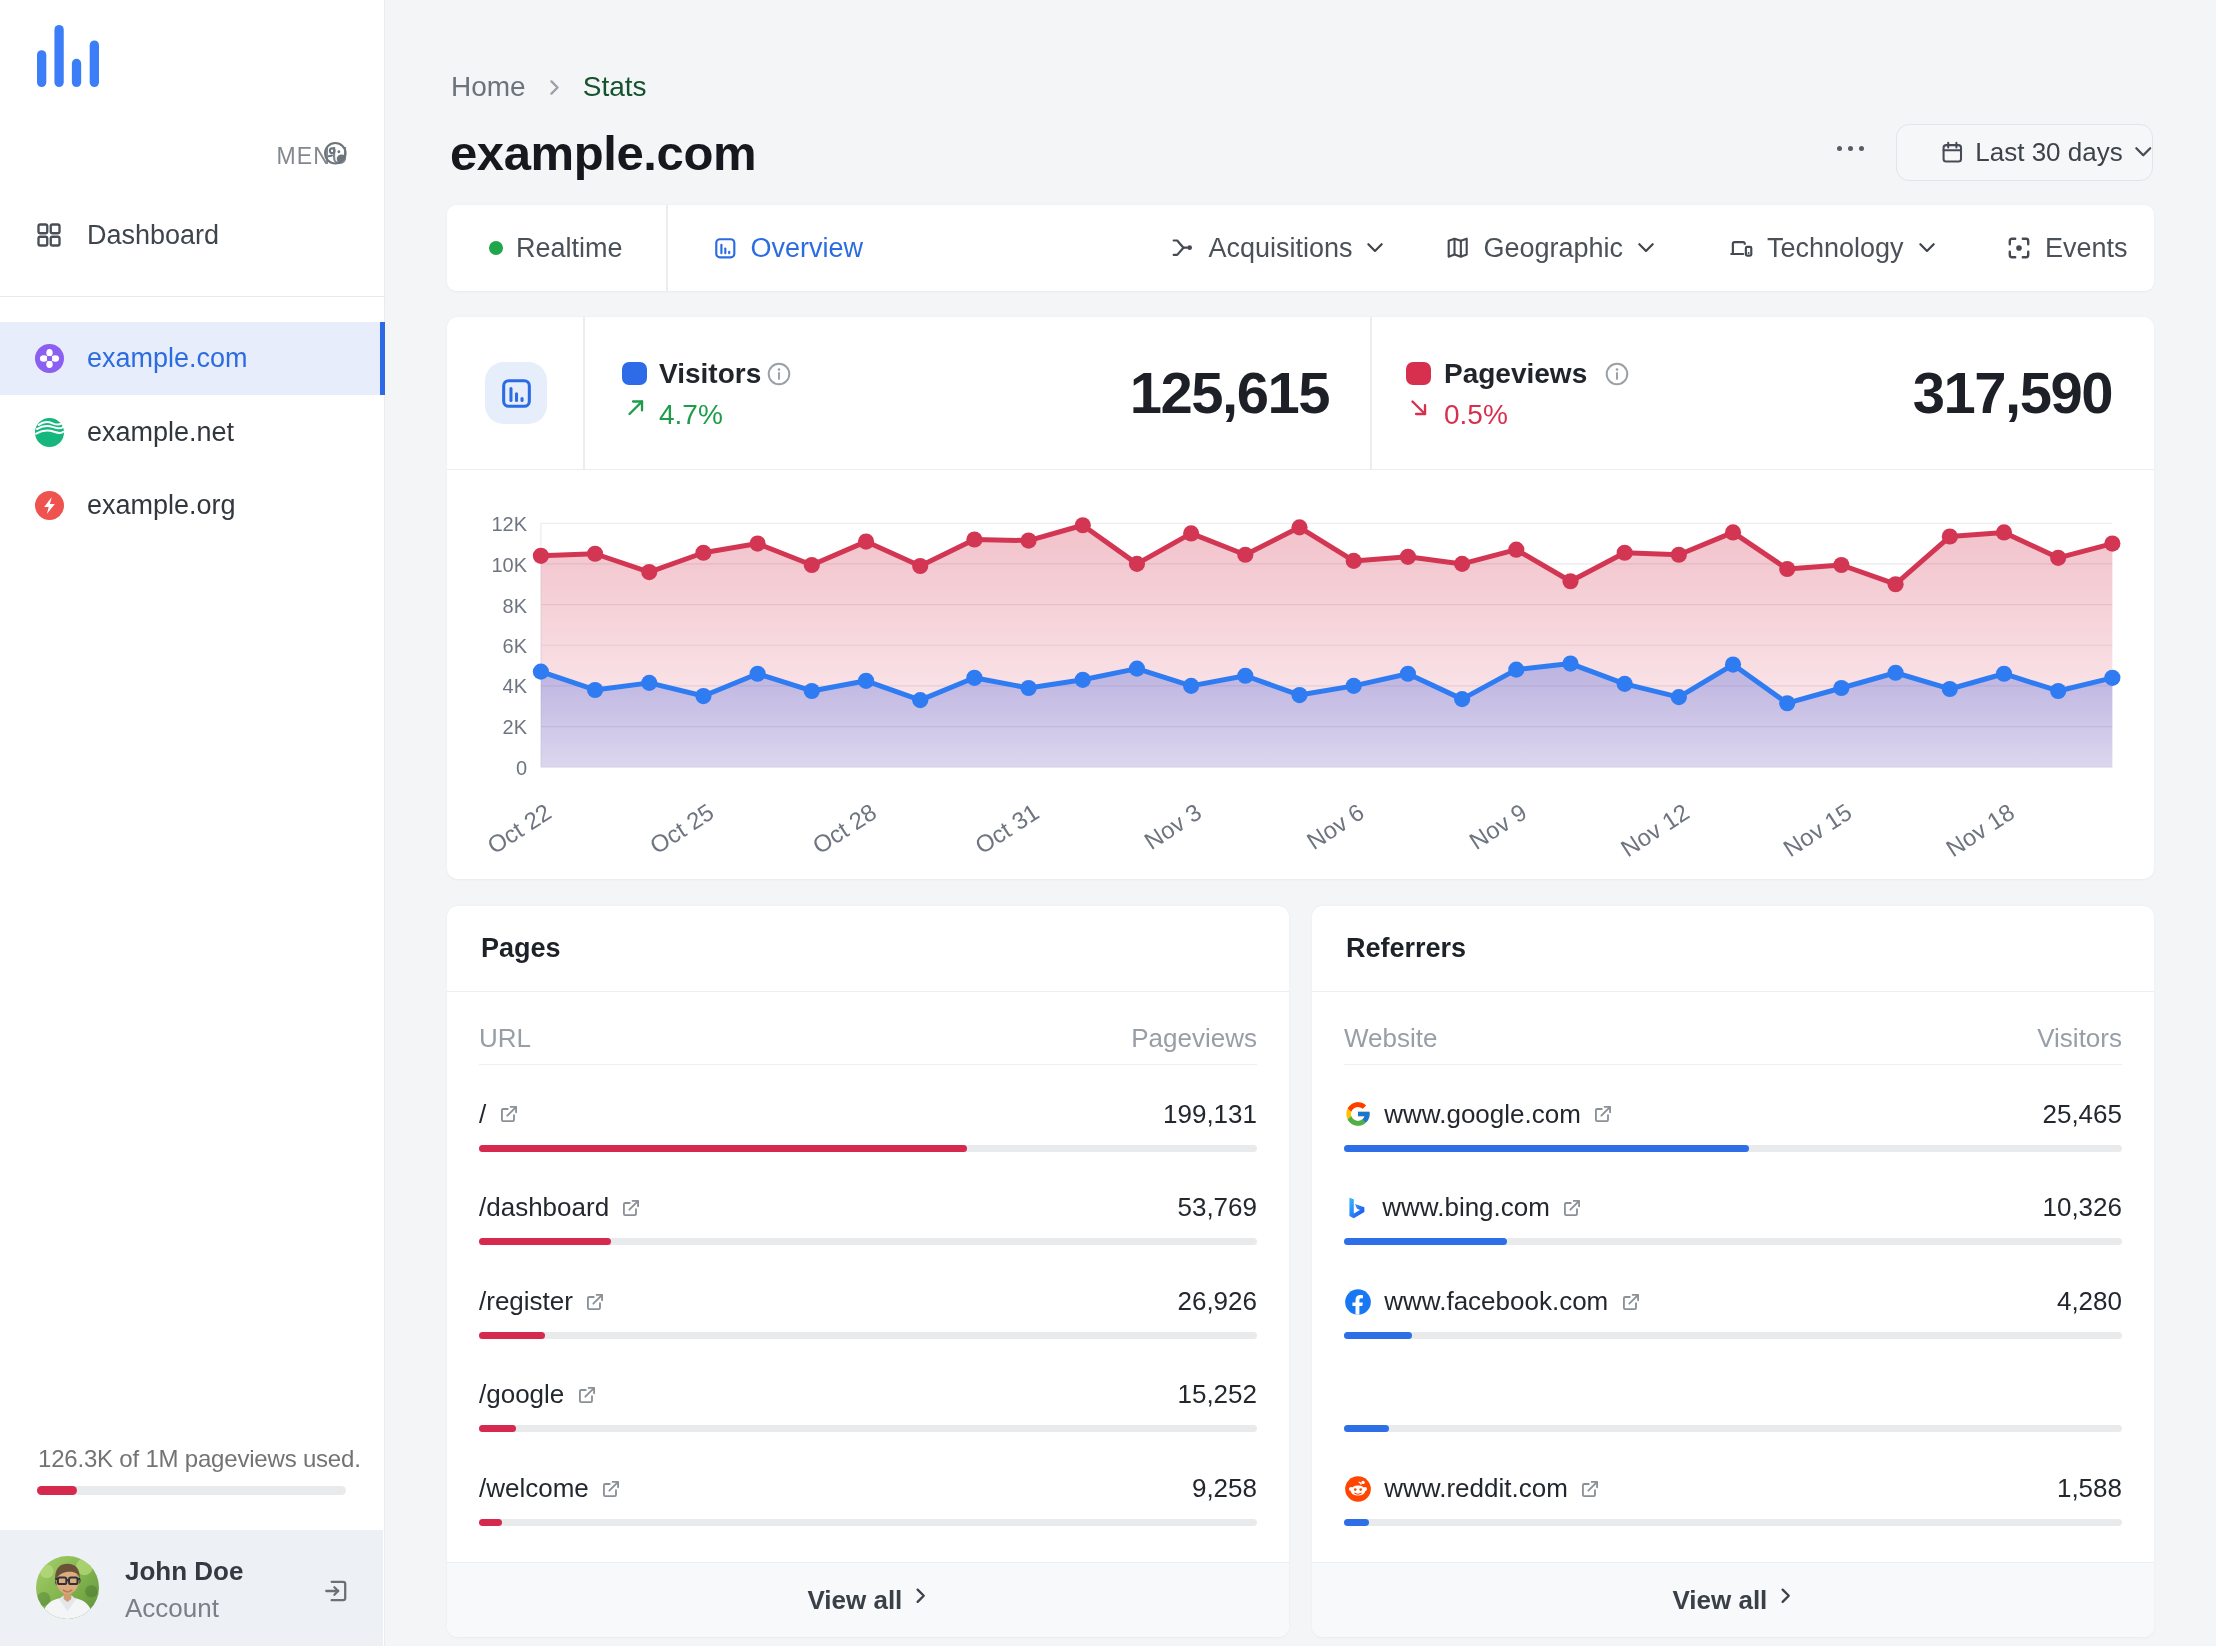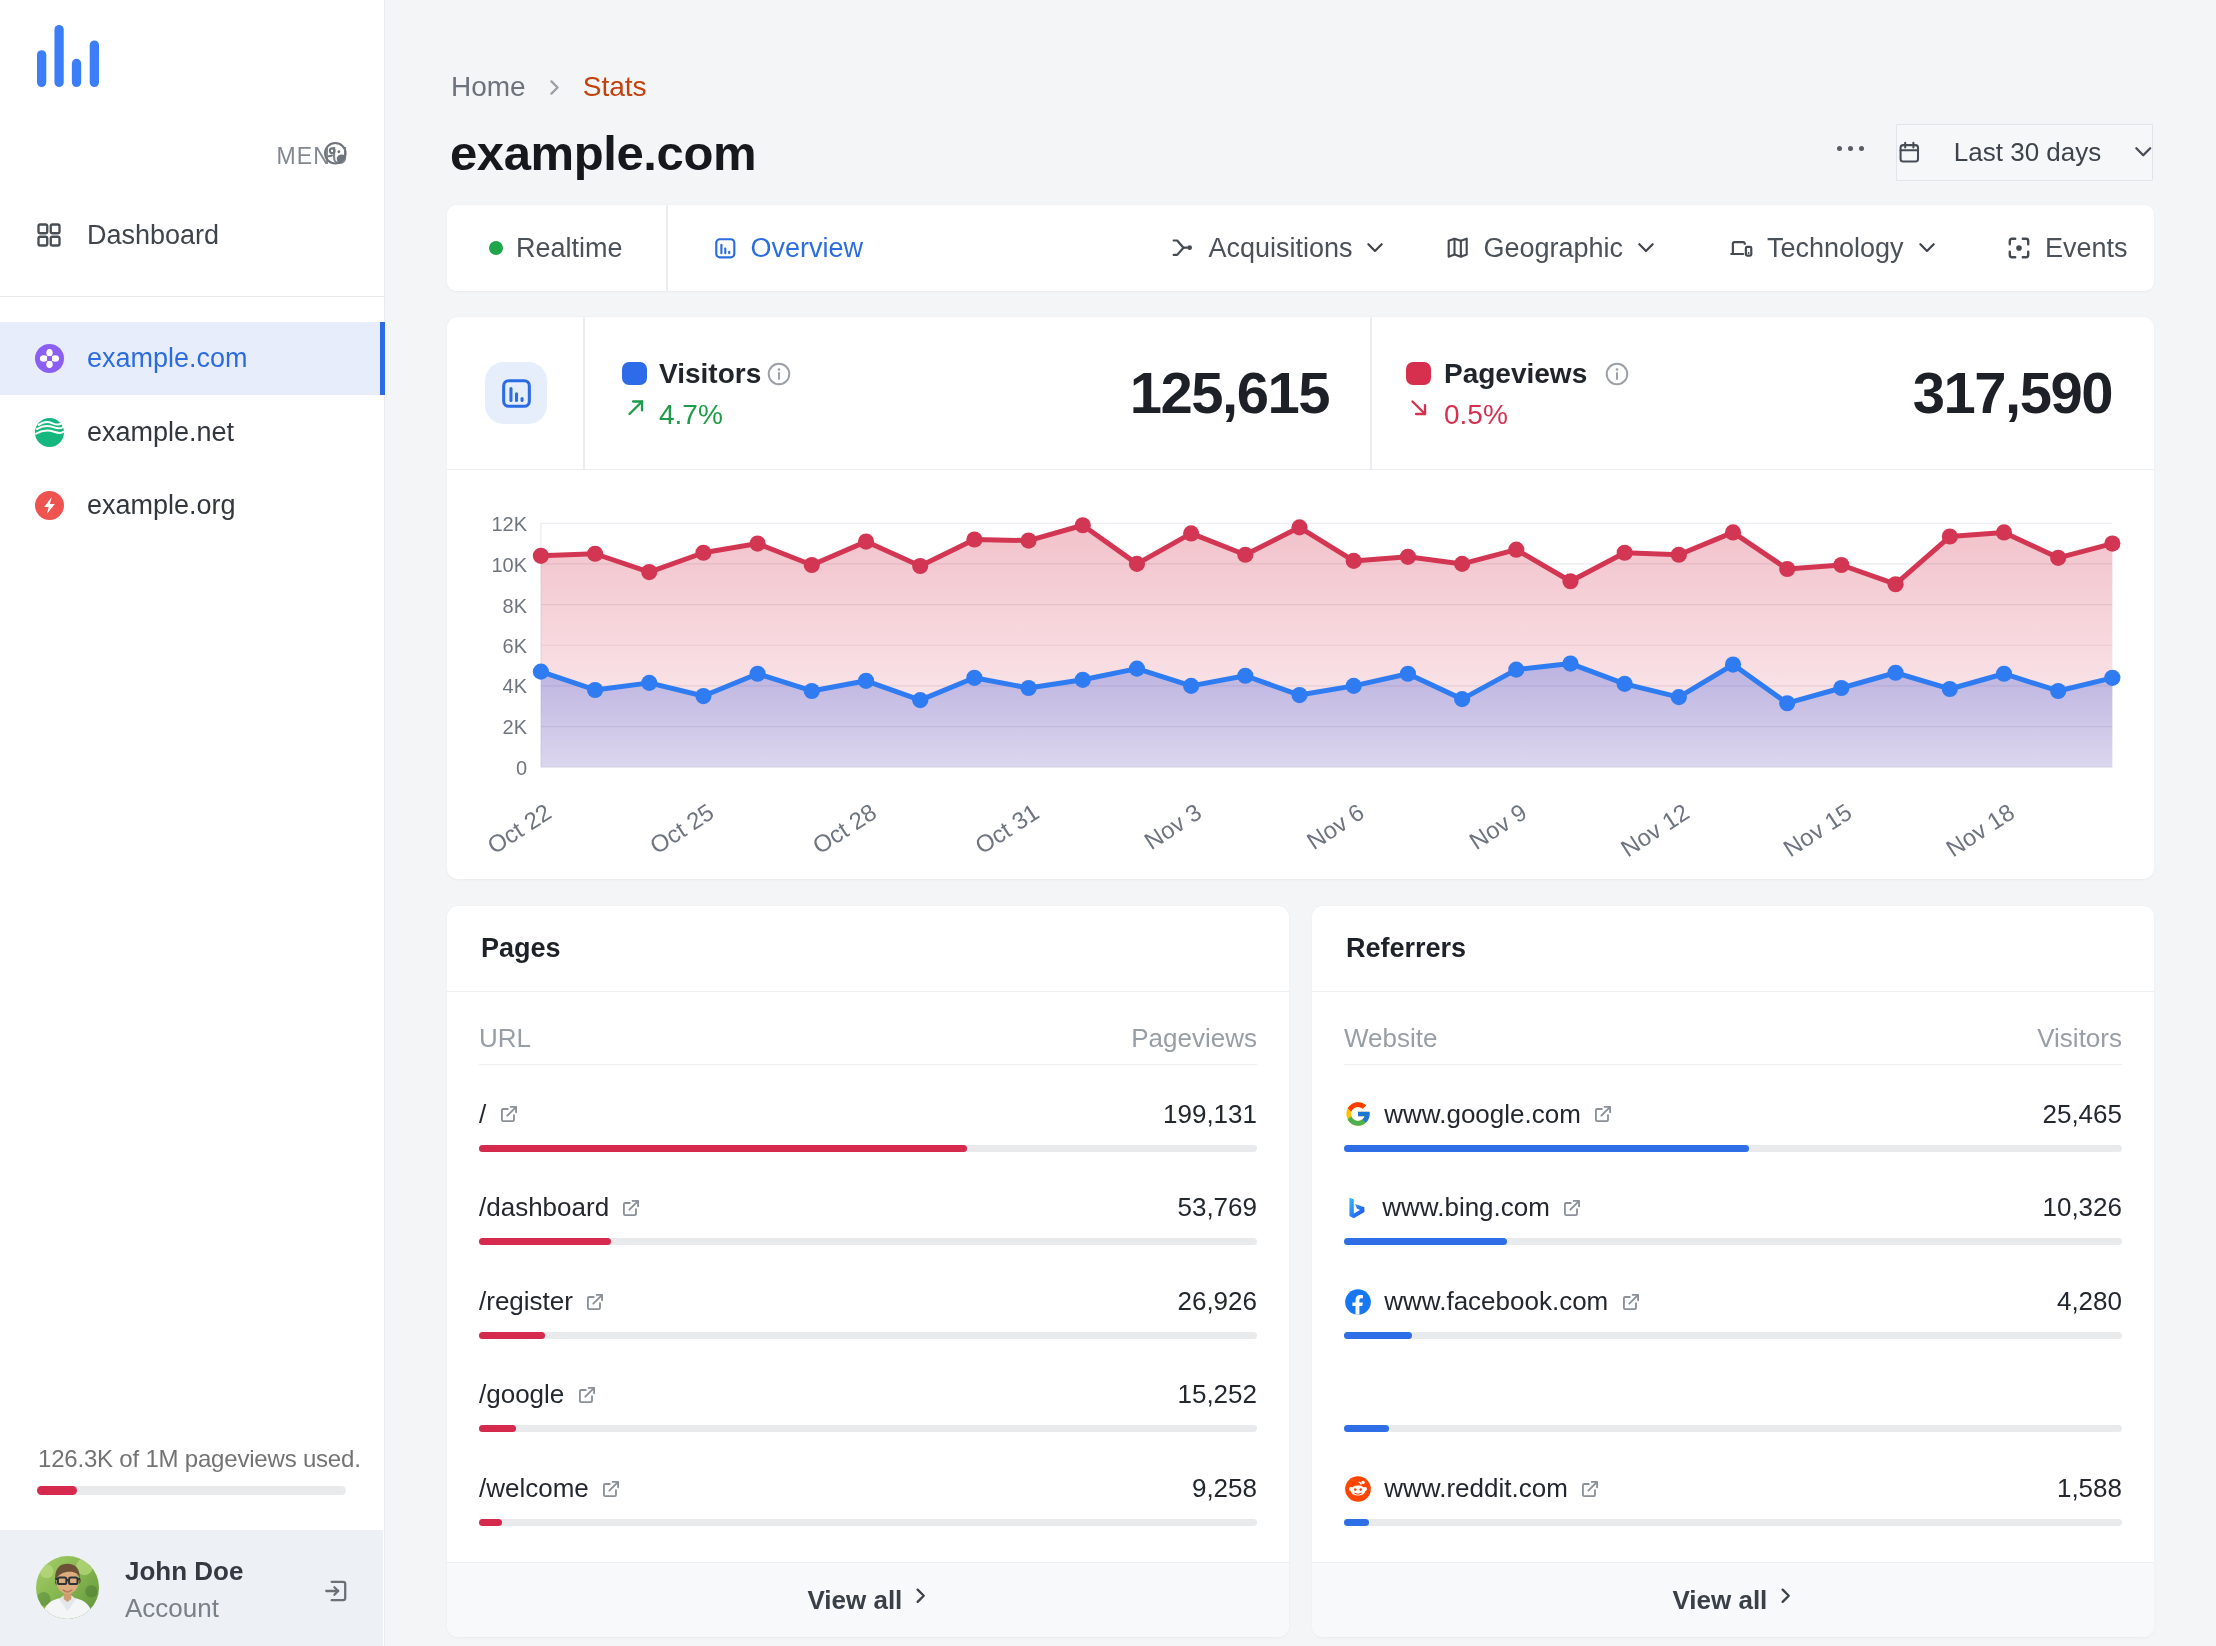--- a/index.html
+++ b/index.html
@@ -19,25 +19,25 @@
 .usage { position:absolute; left:38px; top:1445px; font-size:24px; color:#737373; white-space:nowrap; letter-spacing:-0.2px; }
 .utrack { position:absolute; left:37px; top:1486px; width:309px; height:8.5px; border-radius:4.6px; background:#e8eaec; }
 .ufill { width:40px; height:8.5px; border-radius:4.6px; background:#d5294d; }
 .userbar { position:absolute; left:0; top:1530px; width:383px; height:117px; background:#edf0f5; }
 .uname { position:absolute; left:125px; top:1556px; font-size:26px; font-weight:700; color:#343942; }
 .uacct { position:absolute; left:125px; top:1593px; font-size:26px; color:#7a8087; }
 
 .main { position:absolute; left:386px; top:0; width:1830px; height:1647px; }
 .crumb { position:absolute; left:65px; top:71px; display:flex; align-items:center; font-size:28px; color:#6d737c; }
 .crumb .sep { margin:0 20px; }
-.crumb .cur { color:#c2410c; }
+.crumb .cur { color:#14532d; }
 .title { position:absolute; left:64px; top:125px; font-size:49px; font-weight:700; color:#15181d; letter-spacing:-0.4px; }
 .dots { position:absolute; left:1451px; top:146px; display:flex; gap:5.4px; }
 .dots i { width:5.4px; height:5.4px; border-radius:50%; background:#565c64; }
-.datebtn { position:absolute; left:1510px; top:124px; width:257px; height:57px; border:1.5px solid #e1e4e8; border-radius:1px; background:#f6f7f9; display:flex; align-items:center; justify-content:space-between; gap:10.8px; font-size:26px; color:#3d434b; }
+.datebtn { position:absolute; left:1510px; top:124px; width:257px; height:57px; border:1.5px solid #e1e4e8; border-radius:13px; background:#f6f7f9; display:flex; align-items:center; justify-content:flex-end; gap:10.8px; font-size:26px; color:#3d434b; }
 .tabbar { position:absolute; left:61px; top:205px; width:1707px; height:86px; background:#fff; border-radius:9.2px; box-shadow:0 0.8px 2.3px rgba(25,30,40,0.05); }
 .tab { position:absolute; top:0; height:86px; display:flex; align-items:center; gap:13px; font-size:27px; color:#4b5158; white-space:nowrap; }
 .tab.blue { color:#2b6ce0; }
 .tabsep { position:absolute; left:219px; top:0; width:1.5px; height:86px; background:#ecedf0; }
 .gdot { width:14px; height:14px; border-radius:50%; background:#21a64c; }
 
 .card1 { position:absolute; left:61px; top:317px; width:1707px; height:562px; background:#fff; border-radius:10.8px; box-shadow:0 0.8px 2.3px rgba(25,30,40,0.05); }
 .c1head { position:absolute; left:0; top:0; width:1707px; height:153px; border-bottom:1.5px solid #ecedf0; }
 .vdiv { position:absolute; top:0; width:1.5px; height:152px; background:#ecedf0; }
 .sqicon { position:absolute; left:38px; top:45px; width:62px; height:62px; border-radius:18.5px; background:#e7eefb; display:flex; align-items:center; justify-content:center; }

